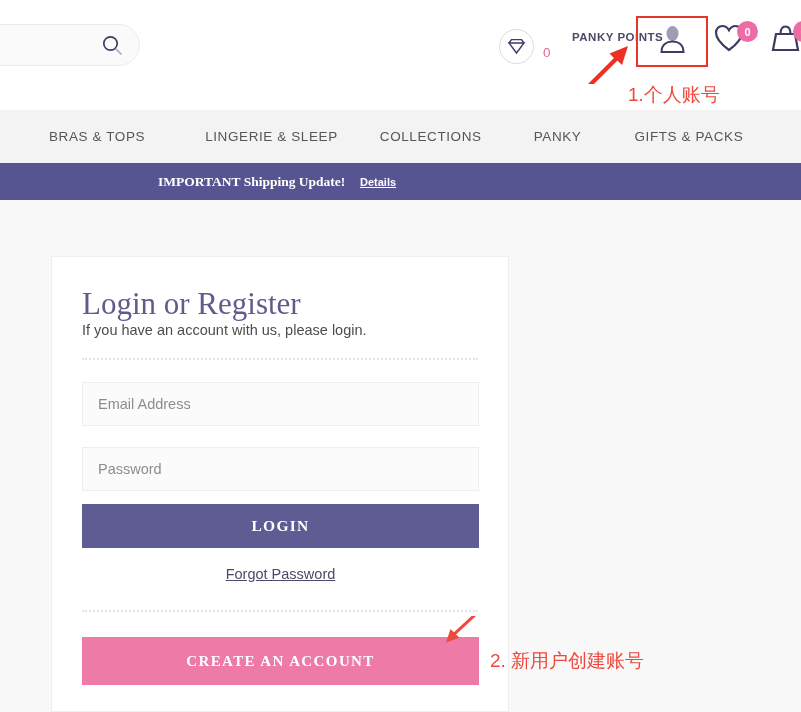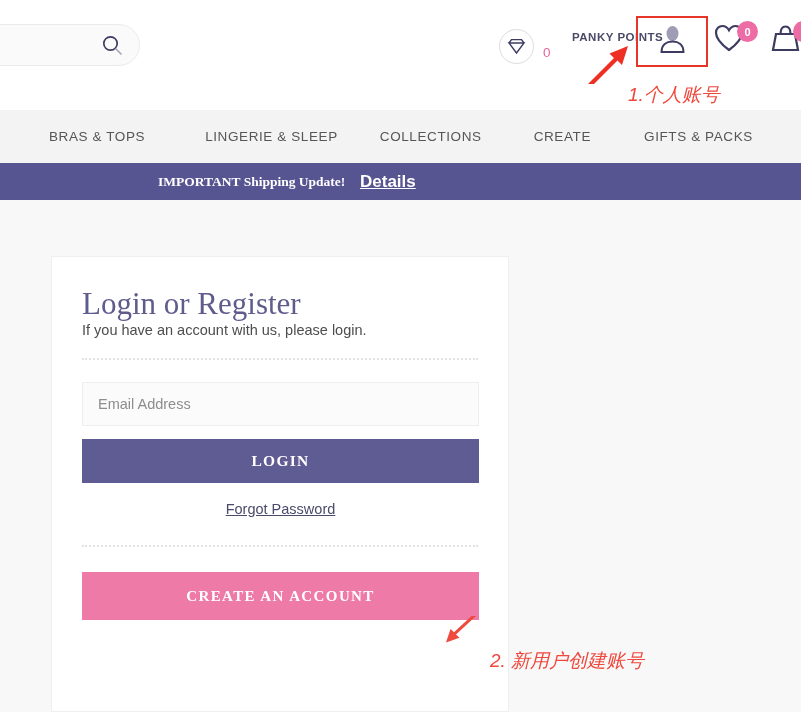--- a/index.html
+++ b/index.html
@@ -144,21 +144,21 @@
   .ship-text {
     position: absolute;
     left: 158px;
     font-size: 13.5px;
     font-weight: bold;
     color: #ffffff;
     white-space: nowrap;
     font-family: Liberation Serif, serif;
   }
   .ship-link {
-    font-size: 17px;
+    font-size: 11px;
     font-weight: bold;
     color: #ffffff;
     text-decoration: underline;
     margin-left: 4px;
   }
 
   
   .card {
     position: absolute;
     left: 51px;
@@ -258,21 +258,20 @@
     width: 72px;
     height: 51px;
     border: 2px solid #e8352a;
     box-sizing: border-box;
     pointer-events: none;
   }
   .anno-text {
     position: absolute;
     color: #f0483c;
     white-space: nowrap;
-    font-style: italic;
   }
   .anno-text-1 {
     left: 628px;
     top: 82px;
     font-size: 19px;
   }
   .anno-text-2 {
     left: 490px;
     top: 648px;
     font-size: 19px;
@@ -337,37 +336,38 @@
       </svg>
     </span>
     <span class="badge">0</span>
   </div>
 </div>
 
 <div class="nav">
   <div class="nav-item" style="margin-left:49px;">BRAS &amp; TOPS</div>
   <div class="nav-item" style="margin-left:60px;">LINGERIE &amp; SLEEP</div>
   <div class="nav-item" style="margin-left:42px;">COLLECTIONS</div>
-  <div class="nav-item" style="margin-left:52px;">CREATE</div>
+  <div class="nav-item" style="margin-left:52px;">PANKY</div>
   <div class="nav-item" style="margin-left:53px;">GIFTS &amp; PACKS</div>
 
 </div>
 
 <div class="ship-banner">
   <span class="ship-text">IMPORTANT Shipping Update!</span>
   <a class="ship-link" style="position:absolute; left:356px;" href="#">Details</a>
 </div>
 
 <div class="card">
   <div class="card-inner">
     <h1 class="card-title">Login or Register</h1>
     <div class="card-sub">If you have an account with us, please login.</div>
     <div class="dotted-divider"></div>
 
     <div class="field">Email Address</div>
+    <div class="field">Password</div>
 
     <div class="btn-login">LOGIN</div>
 
     <div class="forgot-wrap">
       <a class="forgot-link" href="#">Forgot Password</a>
     </div>
 
     <div class="dotted-divider-2"></div>
 
     <div class="btn-create">CREATE AN ACCOUNT</div>

